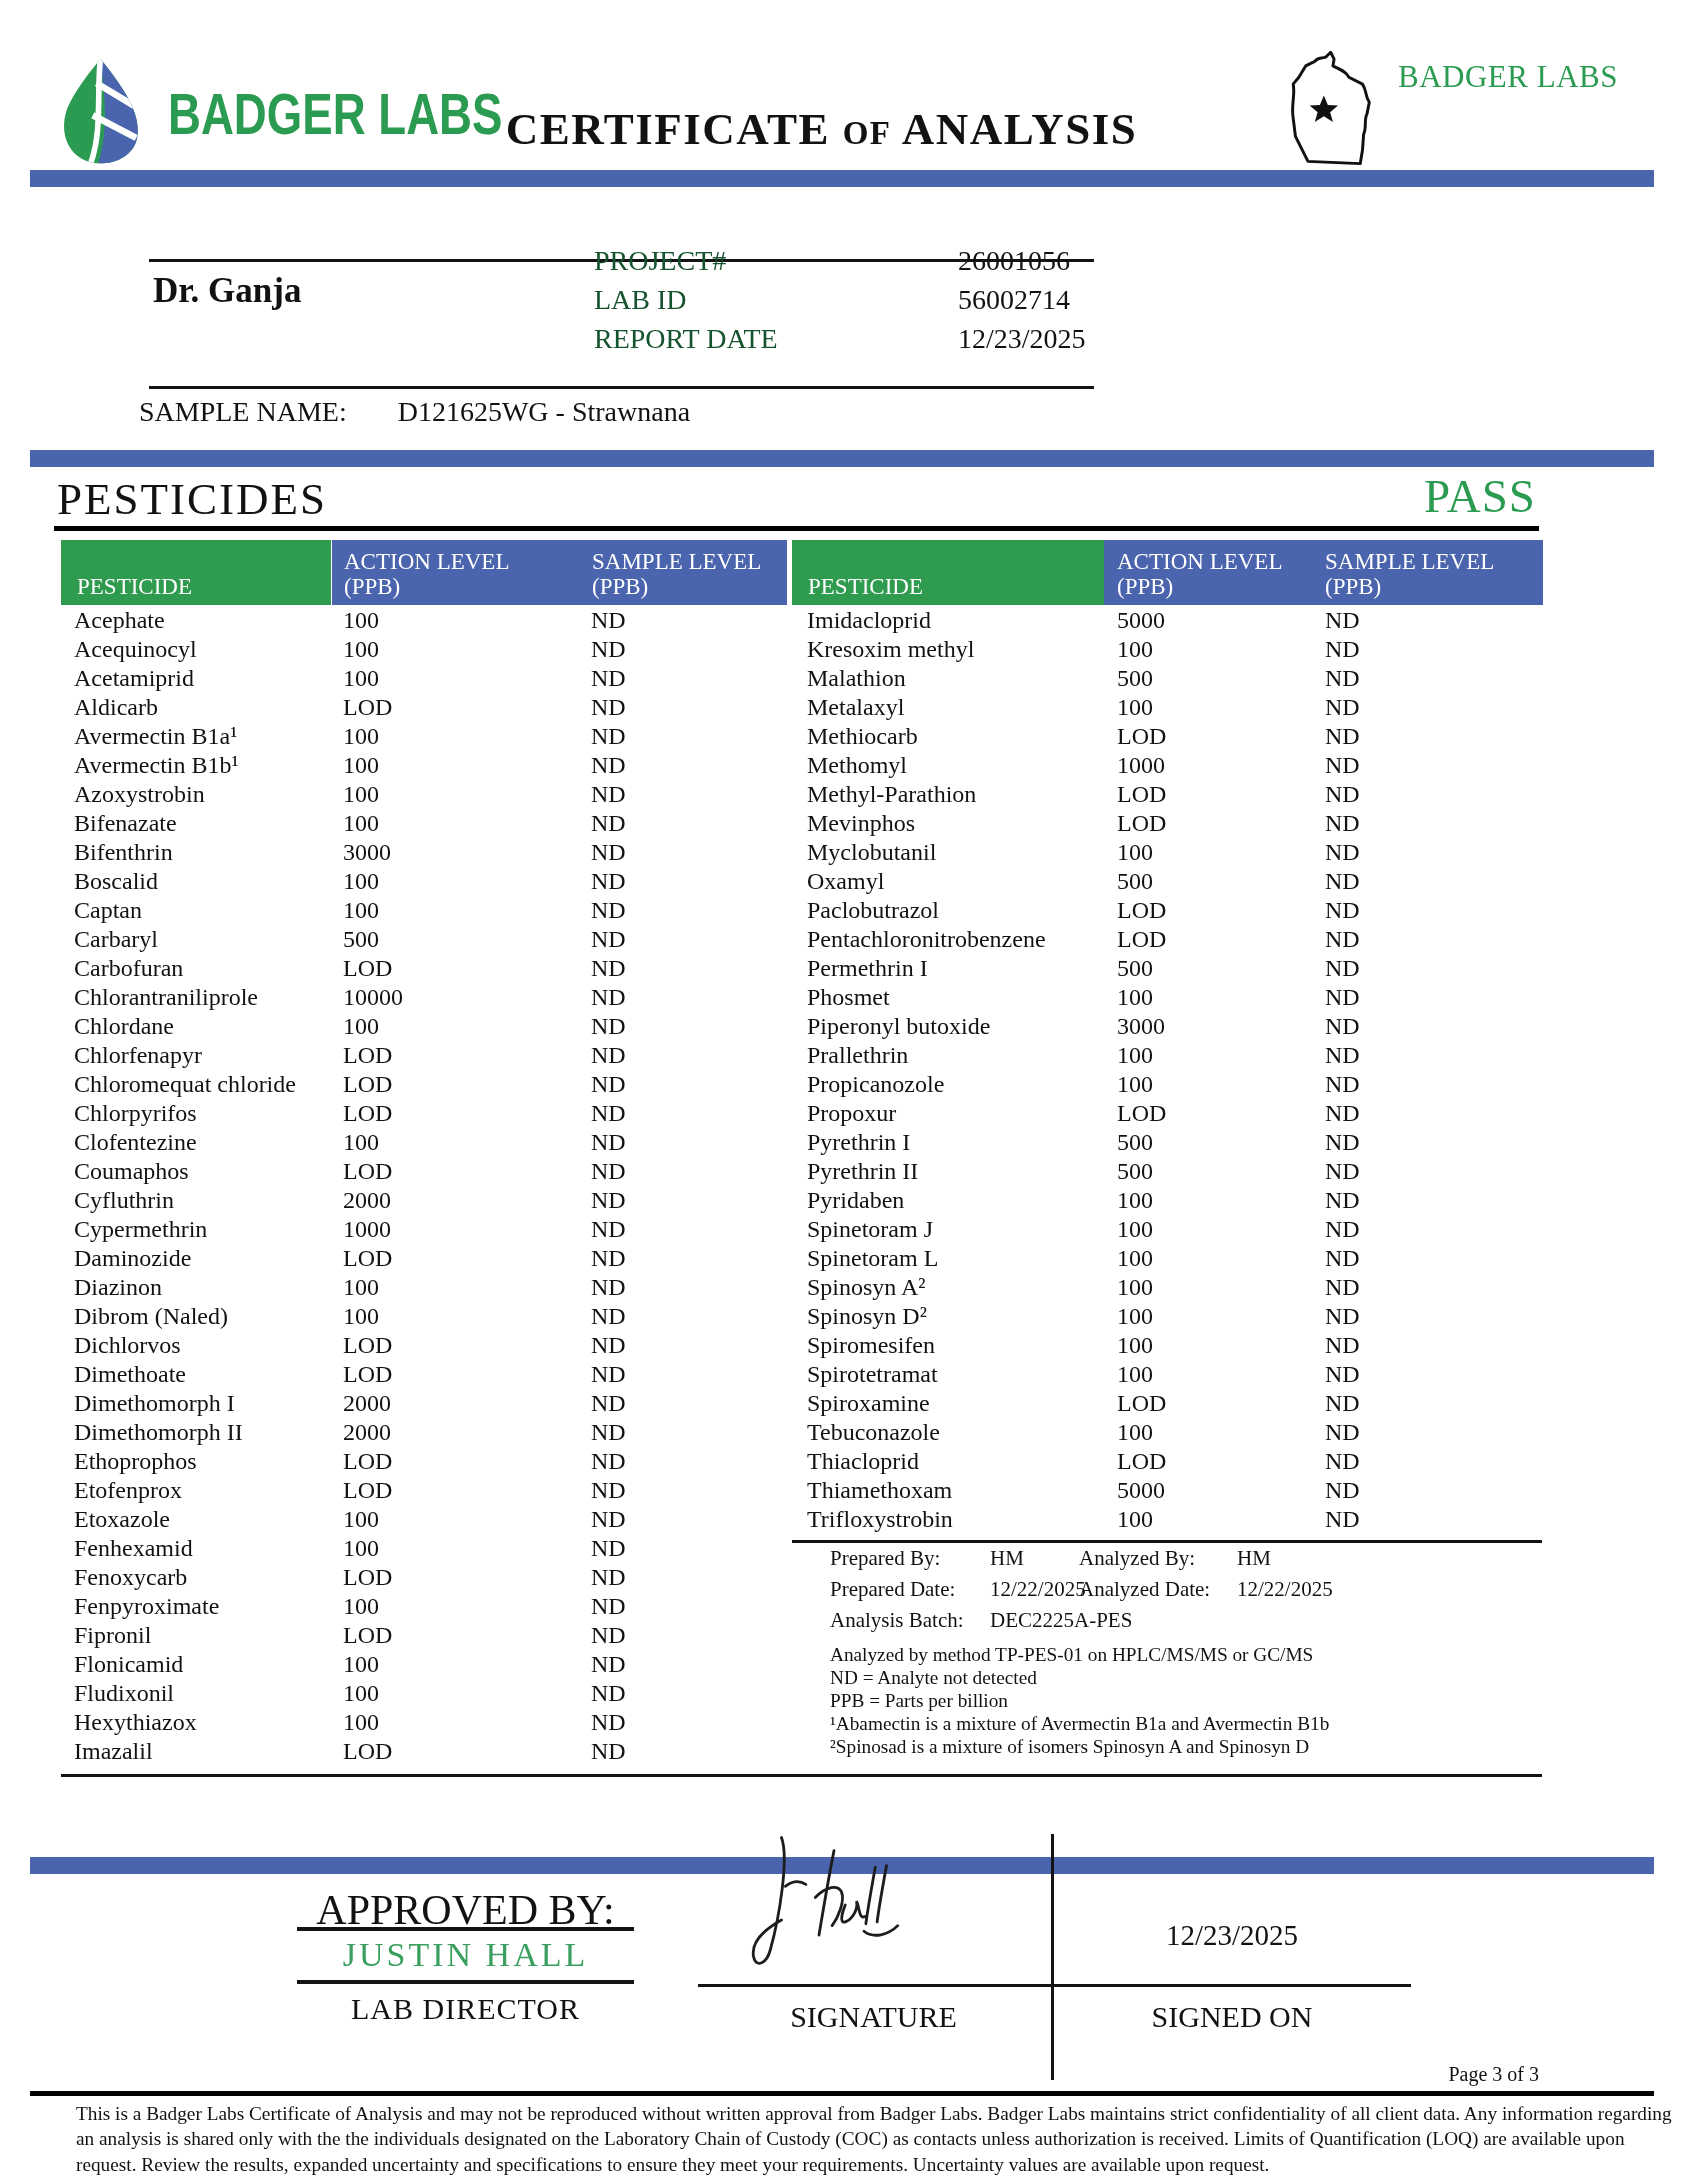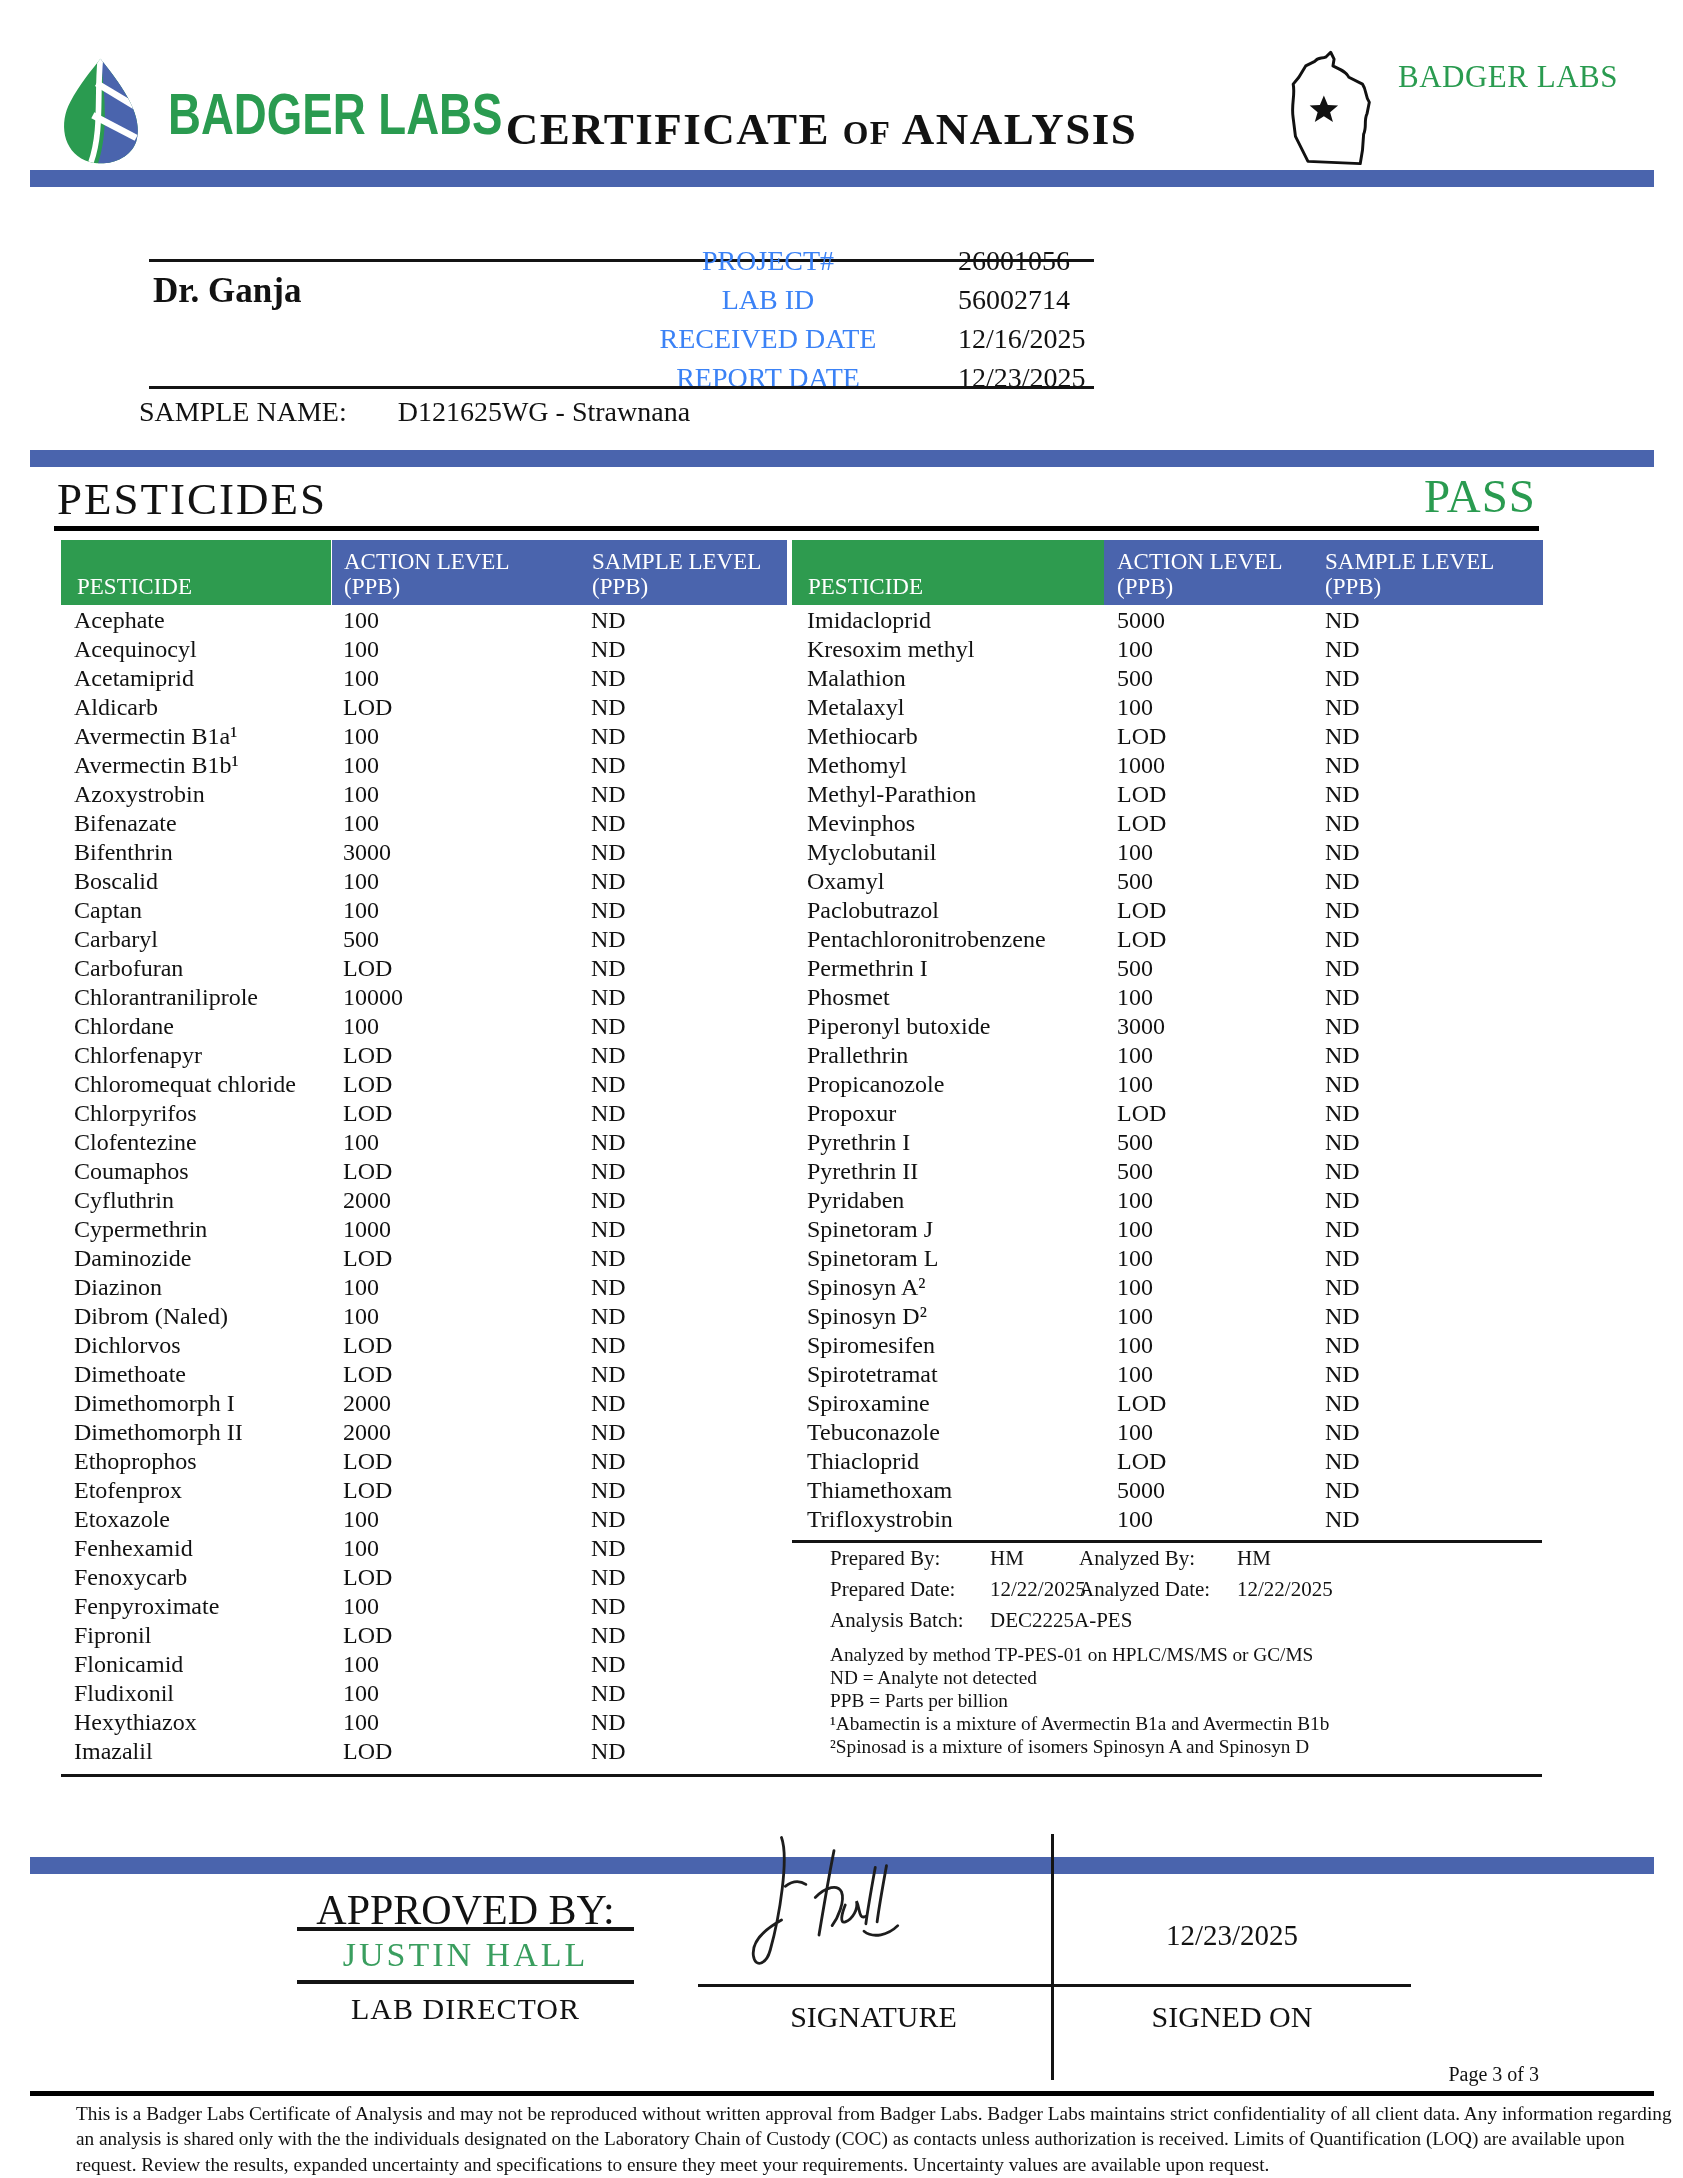--- a/index.html
+++ b/index.html
@@ -25,21 +25,21 @@
 
   
   .report-line{left:150px;top:194px;display:flex;align-items:baseline;gap:16px;white-space:nowrap;}
   .report-word{font-size:43px;color:#4a64ad;letter-spacing:1px;}
   .prepared-for{font-size:30px;letter-spacing:0.5px;}
   .rule{background:#141414;}
   .rule1{left:149px;top:259px;width:945px;height:3px;}
   .client{left:153px;top:271px;font-size:35px;font-weight:bold;}
   .fields{left:594px;top:245px;width:505px;}
   .frow{display:flex;align-items:baseline;margin-bottom:7px;}
-  .flabel{width:348px;text-align:center;color:#3b82f6;font-size:28px;}
+  .flabel{width:348px;text-align:left;color:#14532d;font-size:28px;}
   .fvalue{margin-left:16px;font-size:28px;}
   .rule2{left:149px;top:386px;width:945px;height:3px;}
   .sample-row{left:139px;top:396px;display:flex;white-space:nowrap;}
   .sample-label{font-size:28px;}
   .sample-value{font-size:28px;margin-left:51px;}
 
   
   .pest-title{left:57px;top:473px;font-size:45px;letter-spacing:2px;}
   .pass{left:1366px;top:469px;width:170px;text-align:right;font-size:47px;color:#2a9b50;letter-spacing:1px;}
   .rule3{left:54px;top:526px;width:1485px;height:5px;background:#000;}
@@ -126,24 +126,20 @@
   <div class="abs client">Dr. Ganja</div>
 
   <div class="abs fields">
     <div class="frow">
       <span class="flabel">PROJECT#</span>
       <span class="fvalue">26001056</span>
     </div>
     <div class="frow">
       <span class="flabel">LAB ID</span>
       <span class="fvalue">56002714</span>
-    </div>
-    <div class="frow">
-      <span class="flabel">RECEIVED DATE</span>
-      <span class="fvalue">12/16/2025</span>
     </div>
     <div class="frow">
       <span class="flabel">REPORT DATE</span>
       <span class="fvalue">12/23/2025</span>
     </div>
   </div>
 
   <div class="abs rule rule2"></div>
   <div class="abs sample-row">
     <span class="sample-label">SAMPLE NAME:</span>

